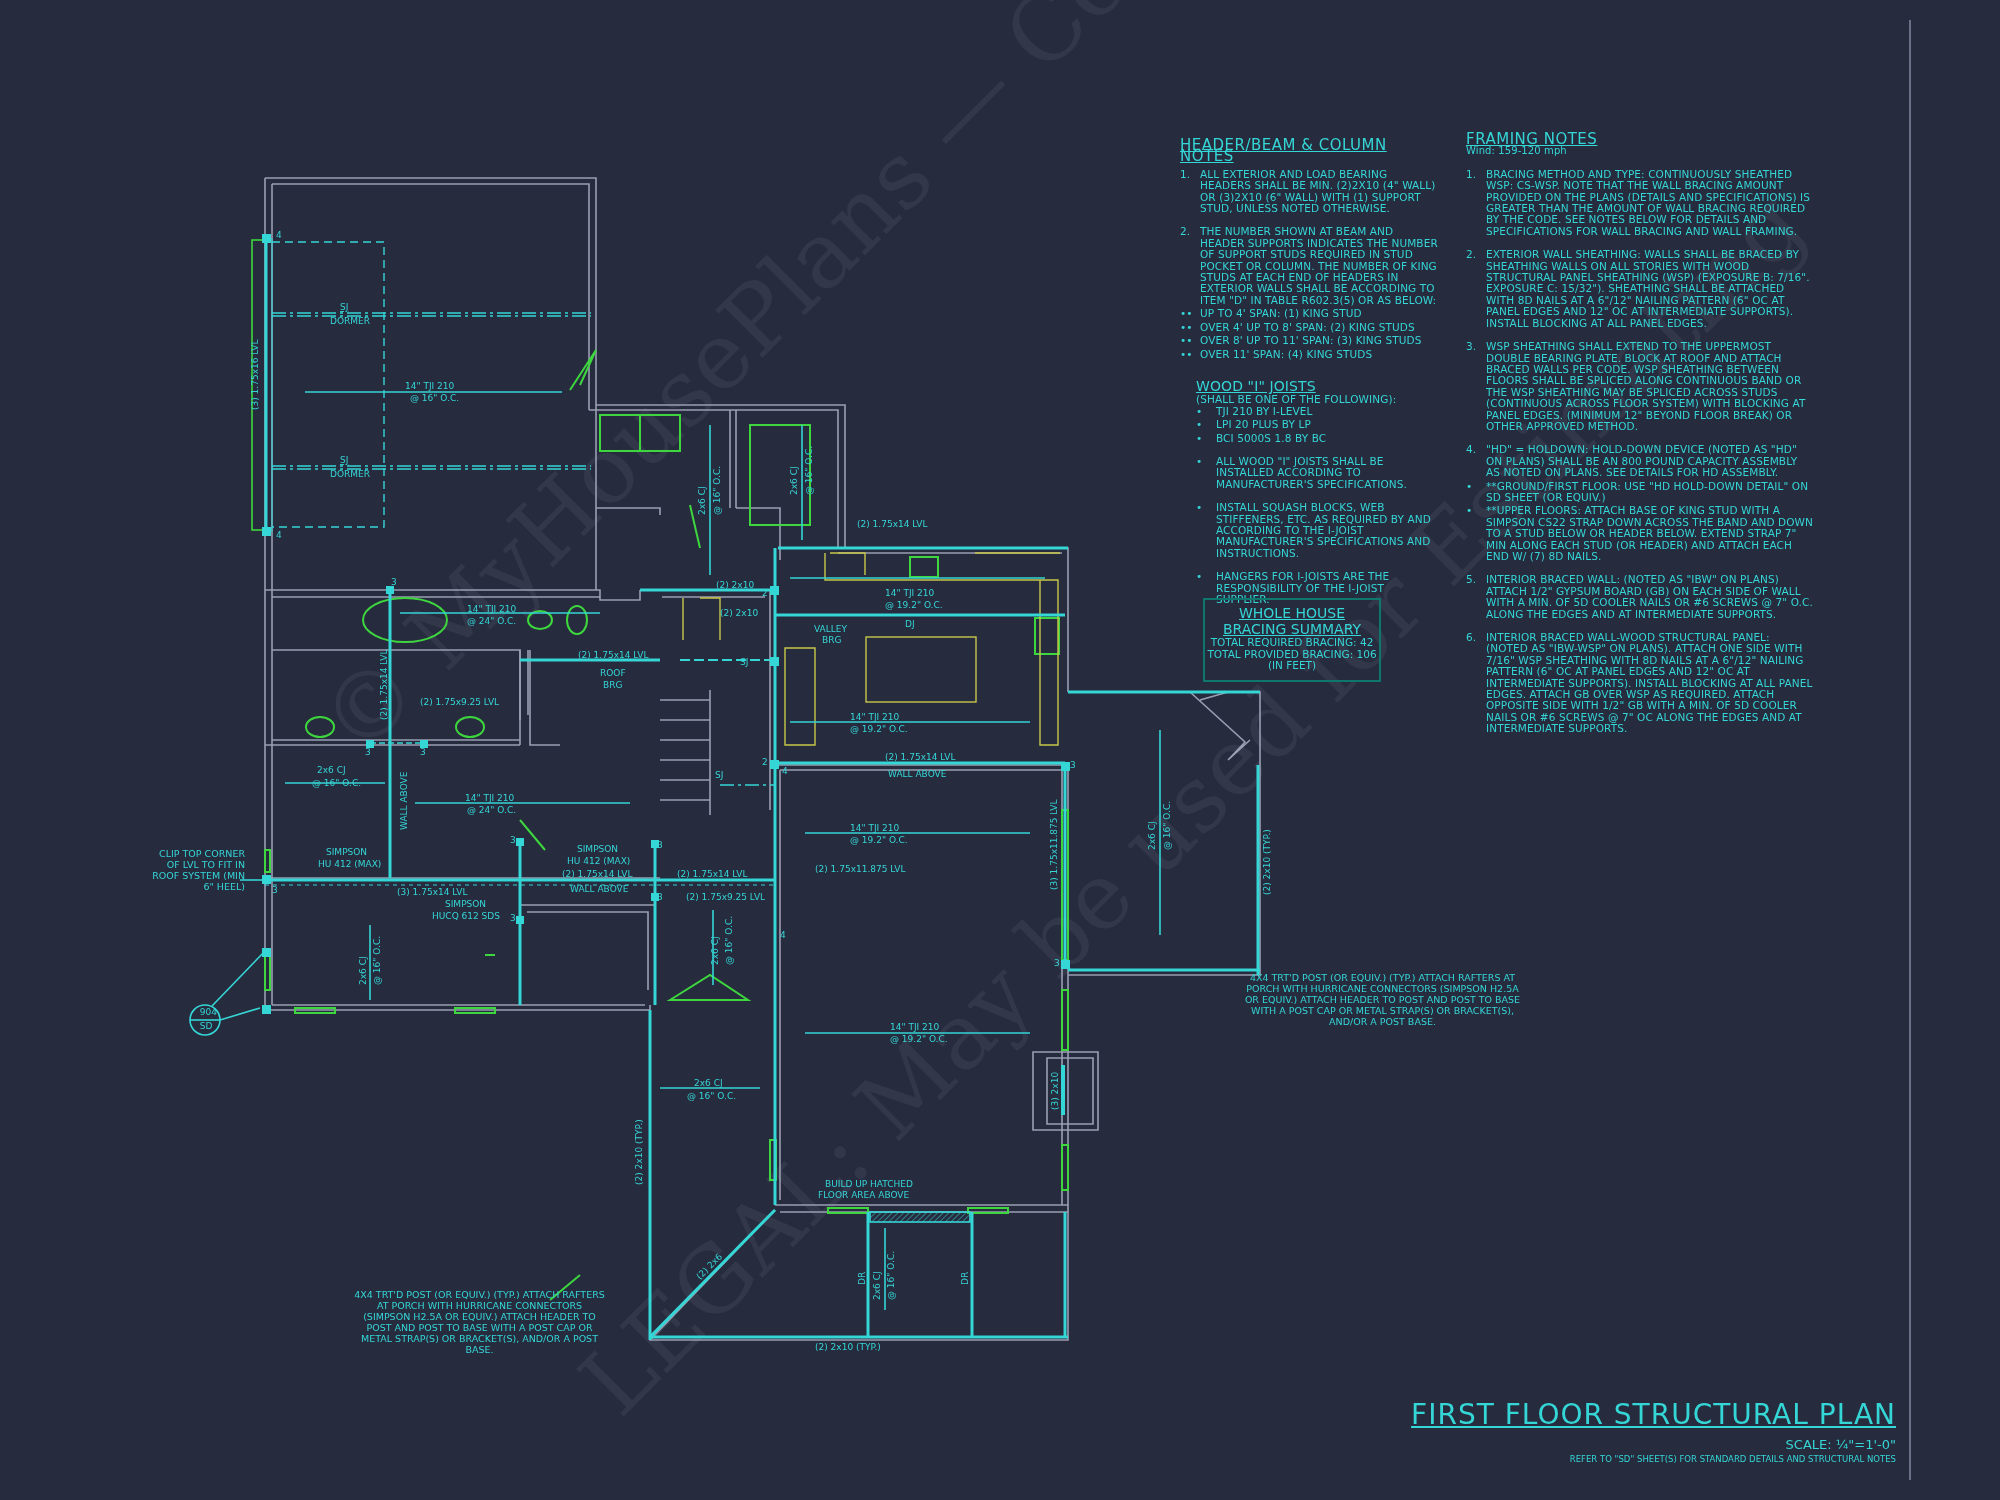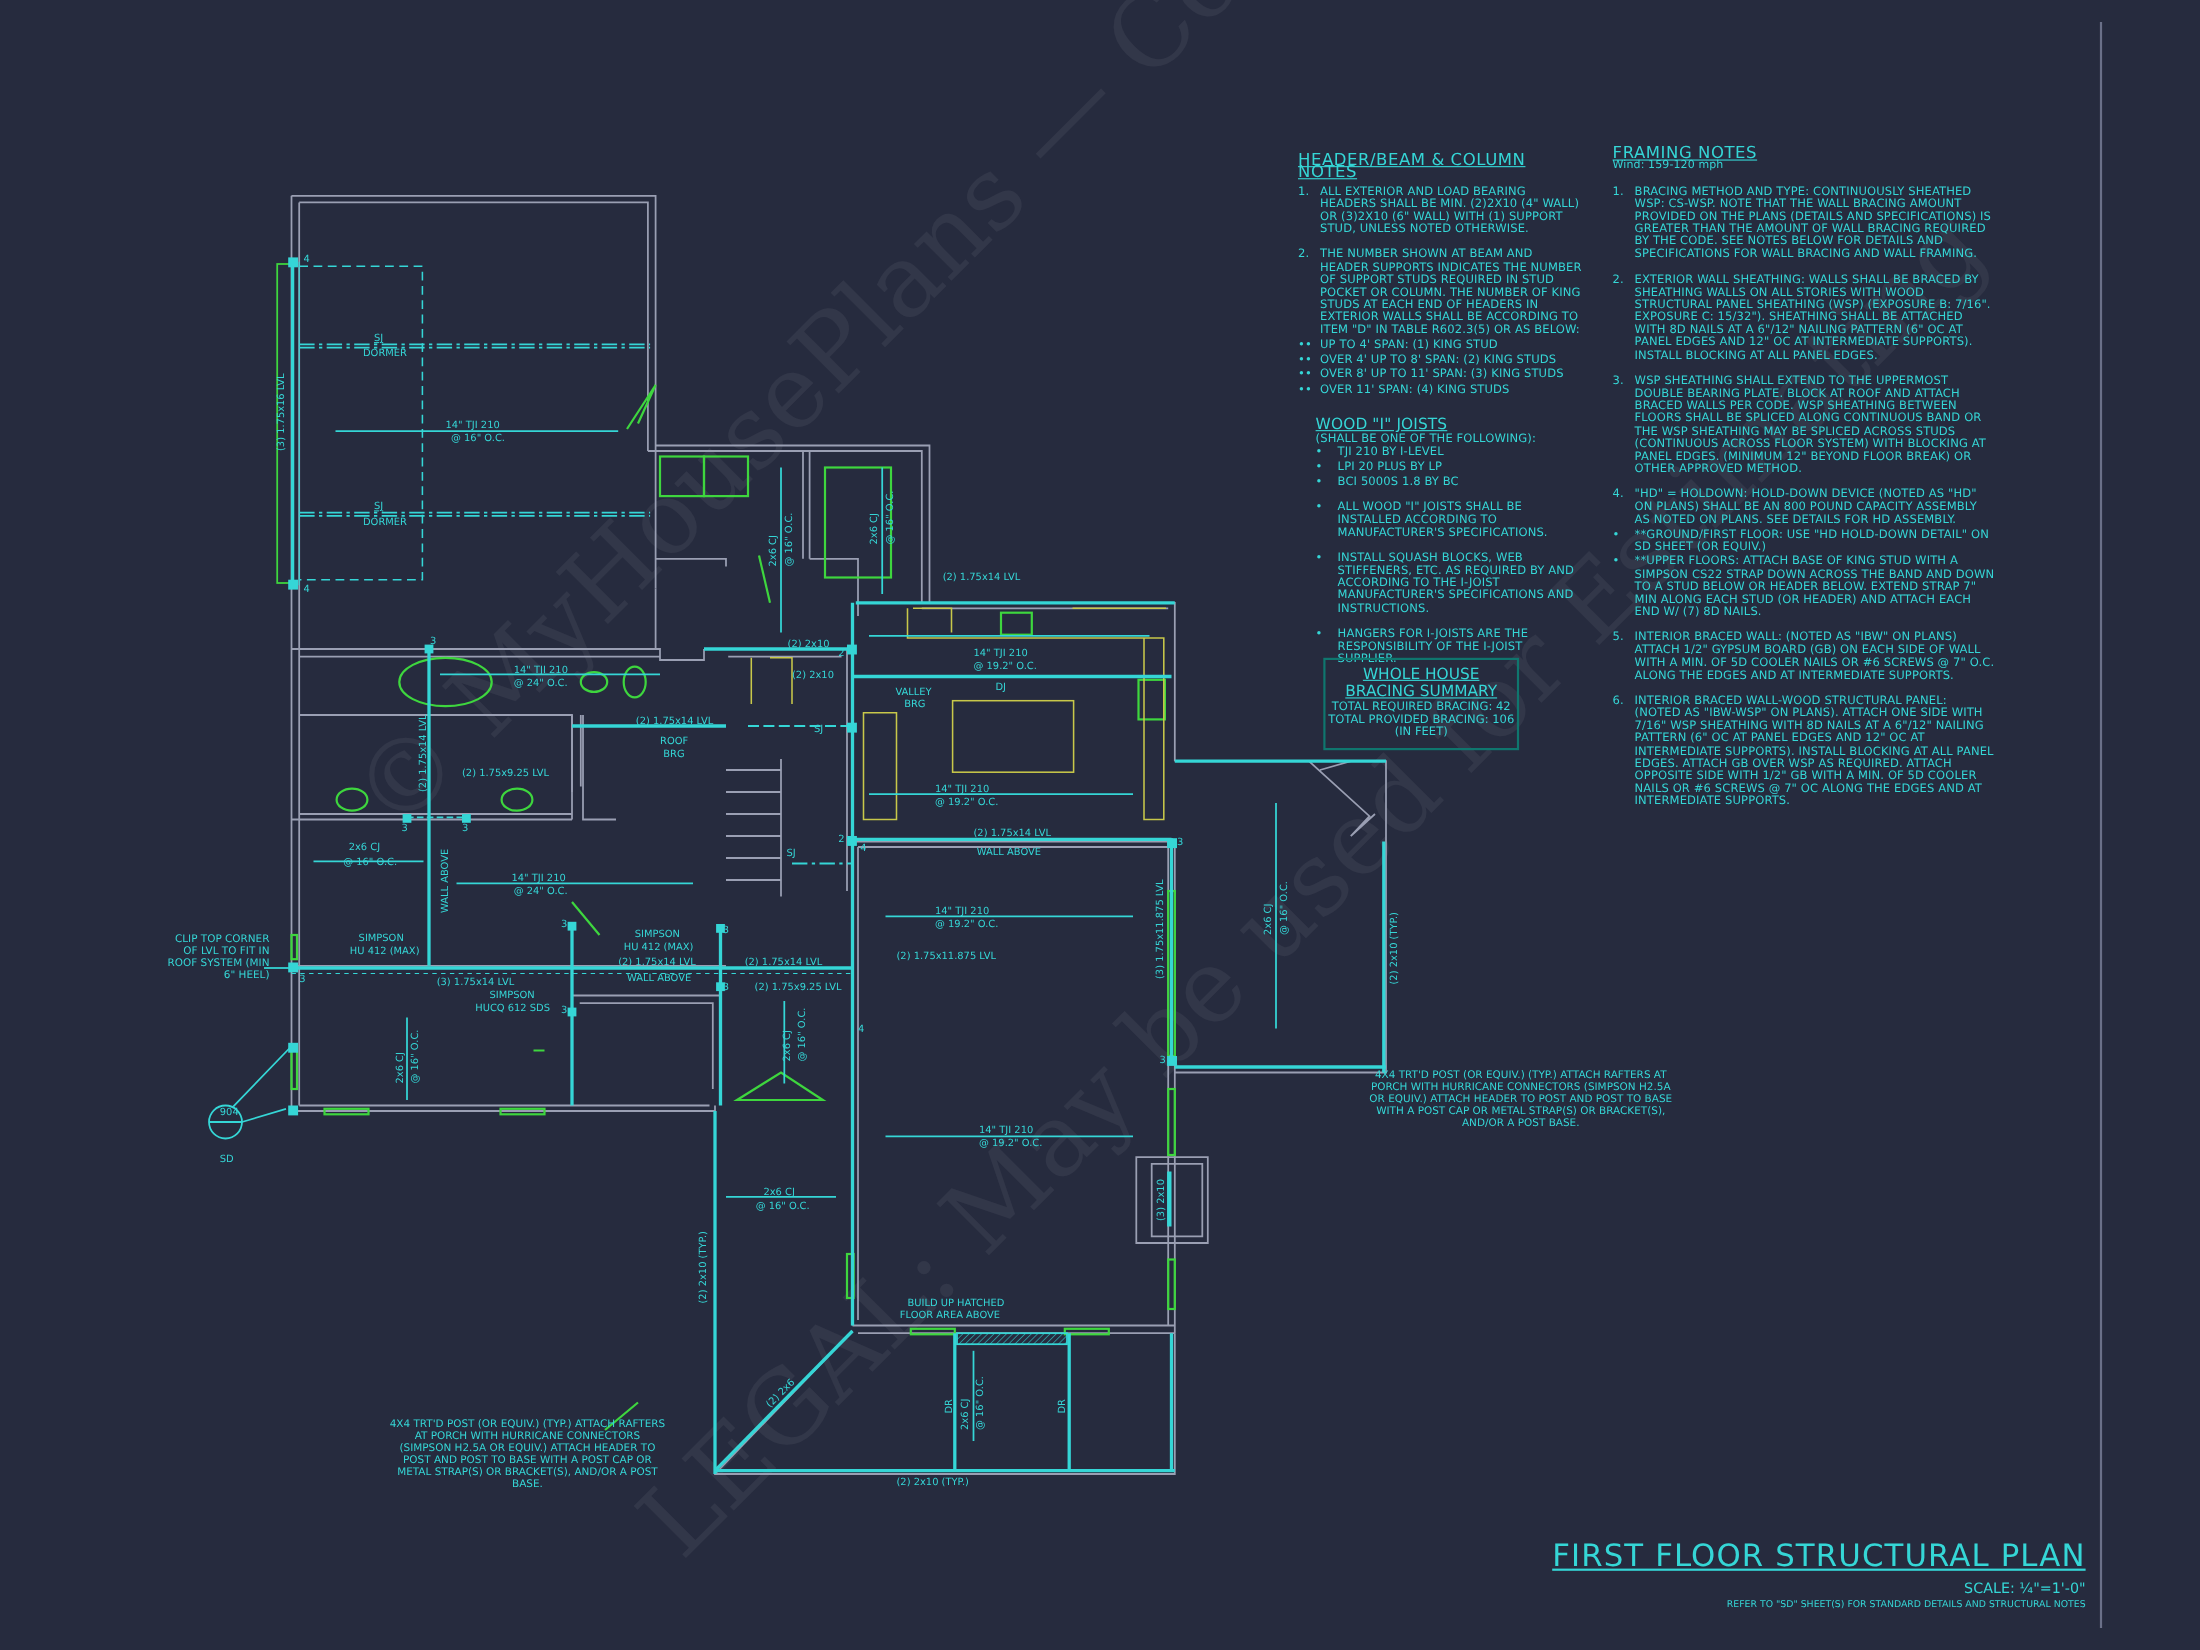--- a/index.html
+++ b/index.html
@@ -301,21 +301,21 @@
     <text x="762" y="765">2</text>
     <text x="782" y="774">4</text>
     <text x="1070" y="768">3</text>
     <text x="1054" y="966">3</text>
     <text x="780" y="938">4</text>
   </g>
 </svg>
 
 <div class="callout" style="left:150px;top:848px;width:95px;text-align:right;">CLIP TOP CORNER OF LVL TO FIT IN ROOF SYSTEM (MIN 6" HEEL)</div>
 <div class="callout" style="left:195px;top:1007px;width:22px;font-size:9px;text-align:right;">904</div>
-<div class="callout" style="left:195px;top:1049px;width:22px;font-size:9px;">SD</div>
+<div class="callout" style="left:195px;top:1021px;width:22px;font-size:9px;">SD</div>
 <div class="callout" style="left:1240px;top:972px;width:285px;">4x4 TRT'D POST (OR EQUIV.) (TYP.) ATTACH RAFTERS AT PORCH WITH HURRICANE CONNECTORS (SIMPSON H2.5A OR EQUIV.) ATTACH HEADER TO POST AND POST TO BASE WITH A POST CAP OR METAL STRAP(S) OR BRACKET(S), AND/OR A POST BASE.</div>
 <div class="callout" style="left:352px;top:1289px;width:255px;">4x4 TRT'D POST (OR EQUIV.) (TYP.) ATTACH RAFTERS AT PORCH WITH HURRICANE CONNECTORS (SIMPSON H2.5A OR EQUIV.) ATTACH HEADER TO POST AND POST TO BASE WITH A POST CAP OR METAL STRAP(S) OR BRACKET(S), AND/OR A POST BASE.</div>
 
 <div class="notes" style="left:1180px;top:140px;width:260px;">
   <h2>HEADER/BEAM &amp; COLUMN NOTES</h2>
   <ol>
     <li>
         <span class="n">1.</span>
         <span>ALL EXTERIOR AND LOAD BEARING HEADERS SHALL BE MIN. (2)2x10 (4" WALL) OR (3)2x10 (6" WALL) WITH (1) SUPPORT STUD, UNLESS NOTED OTHERWISE.</span>
       </li>

